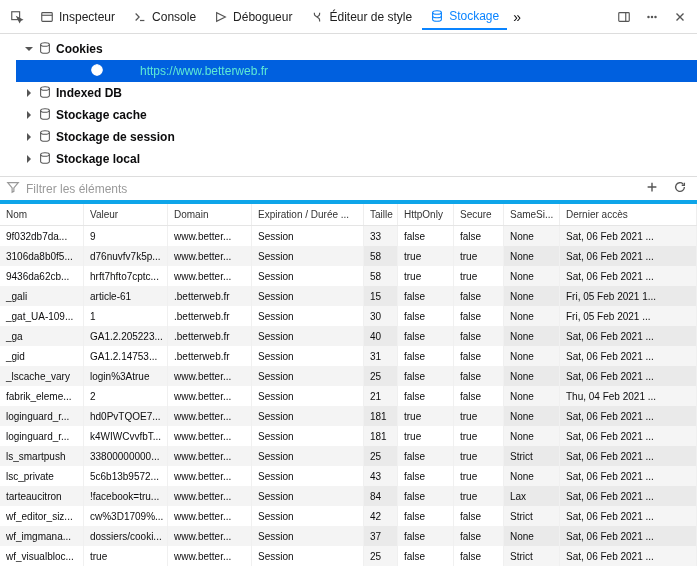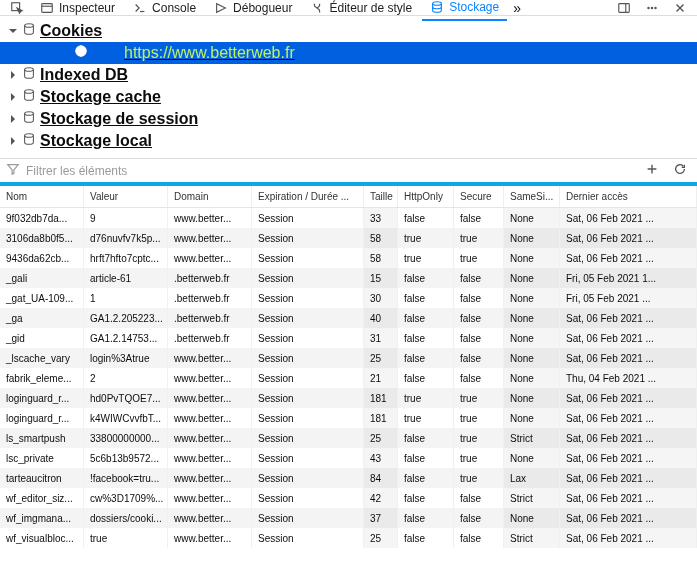--- a/index.html
+++ b/index.html
@@ -10,21 +10,21 @@
     background: #fff;
     width: 697px;
     height: 588px;
     overflow: hidden;
   }
 
   
   .tabbar {
     display: flex;
     align-items: center;
-    height: 16px;
+    height: 34px;
     border-bottom: 1px solid #ddd;
     padding: 0 4px;
     gap: 2px;
   }
   .tab-btn {
     display: flex;
     align-items: center;
     gap: 5px;
     padding: 0 8px;
     height: 26px;
@@ -38,38 +38,37 @@
     color: #0a84ff;
     border-bottom: 2px solid #0a84ff;
     border-radius: 0;
   }
   .tab-btn.iconbtn { padding: 0 6px; }
   .spacer { flex:1; }
   .overflow-chevrons { font-size:14px; padding:0 4px; cursor:pointer; }
 
   
   .tree {
-    padding: 4px 0 6px 0;
-    font-size: 16px;
-    text-decoration: underline;
+    padding: 4px 0 6px 16px;
+    font-size: 12px;
   }
   .tree-row {
     display: flex;
     align-items: center;
     height: 22px;
     padding-left: 6px;
     gap: 4px;
     cursor: default;
   }
   .tree-row .tw { width:10px; display:inline-flex; justify-content:center; }
   .tree-row.level1 { padding-left: 8px; font-weight:600; }
   .tree-row.level2 { padding-left: 28px; font-weight:400; }
   .tree-row.selected {
     background: #0060df;
-    color: #bef264;
+    color: #5eead4;
     gap: 36px;
   }
   .tree-row.selected svg { stroke:#fff; fill:#fff; }
   .tree-row .label { white-space:nowrap; overflow:hidden; text-overflow:ellipsis; }
 
   
   .filterbar {
     display:flex;
     align-items:center;
     height:28px;

